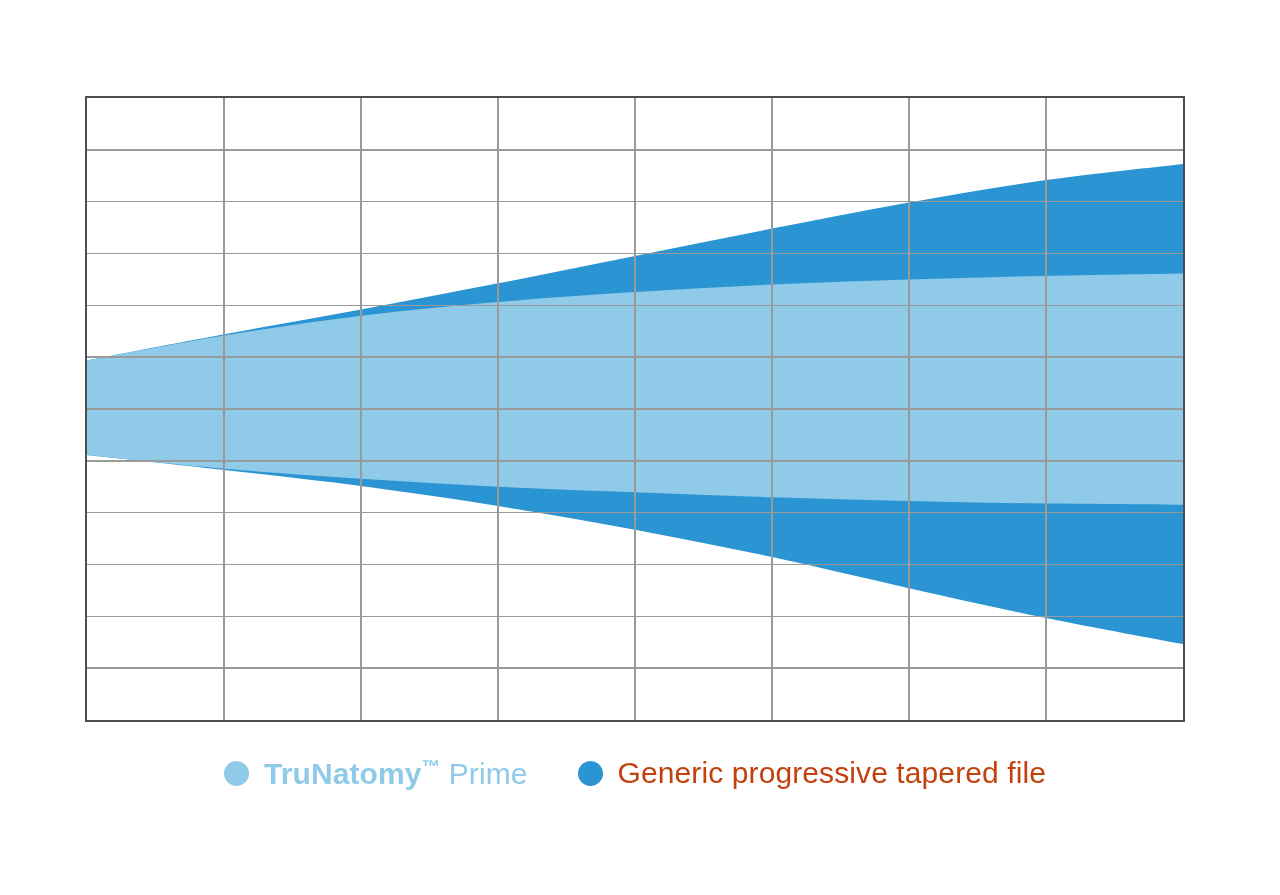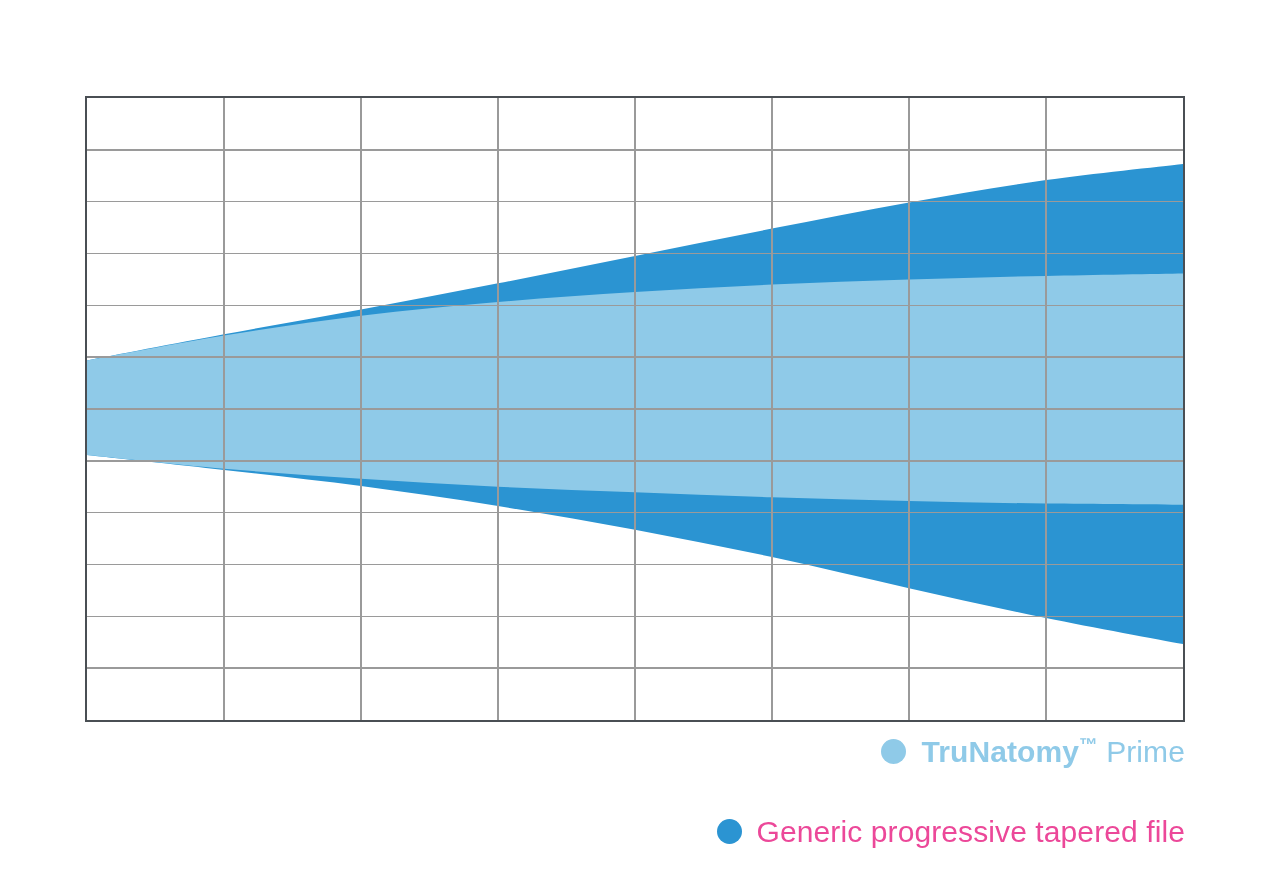--- a/index.html
+++ b/index.html
@@ -57,22 +57,22 @@
   }
 
   
   #legend {
     position: absolute;
     left: 85px;
     top: 758px;
     width: 1100px;
     height: 66px;
     display: flex;
-    flex-direction: column;
-    align-items: flex-end;
+    flex-direction: row;
+    align-items: flex-start;
     justify-content: center;
     gap: 50px;
   }
   .legend-item {
     display: flex;
     flex-direction: row;
     align-items: center;
     gap: 15px;
     white-space: nowrap;
   }
@@ -140,18 +140,18 @@
 
   <div id="legend">
 
     <div class="legend-item">
       <span class="legend-dot" style="background: rgb(143, 202, 232);"></span>
       <span class="legend-label" style="color: rgb(143, 202, 232);"><span class="strong">TruNatomy</span><span class="tm">™</span> <span class="light">Prime</span></span>
     </div>
 
     <div class="legend-item">
       <span class="legend-dot" style="background: rgb(43, 148, 210);"></span>
-      <span class="legend-label" style="color: #ec4899;"><span class="light">Generic progressive tapered file</span></span>
+      <span class="legend-label" style="color: #c2410c;"><span class="light">Generic progressive tapered file</span></span>
     </div>
 
   </div>
 
 </div>
 
 </body></html>

